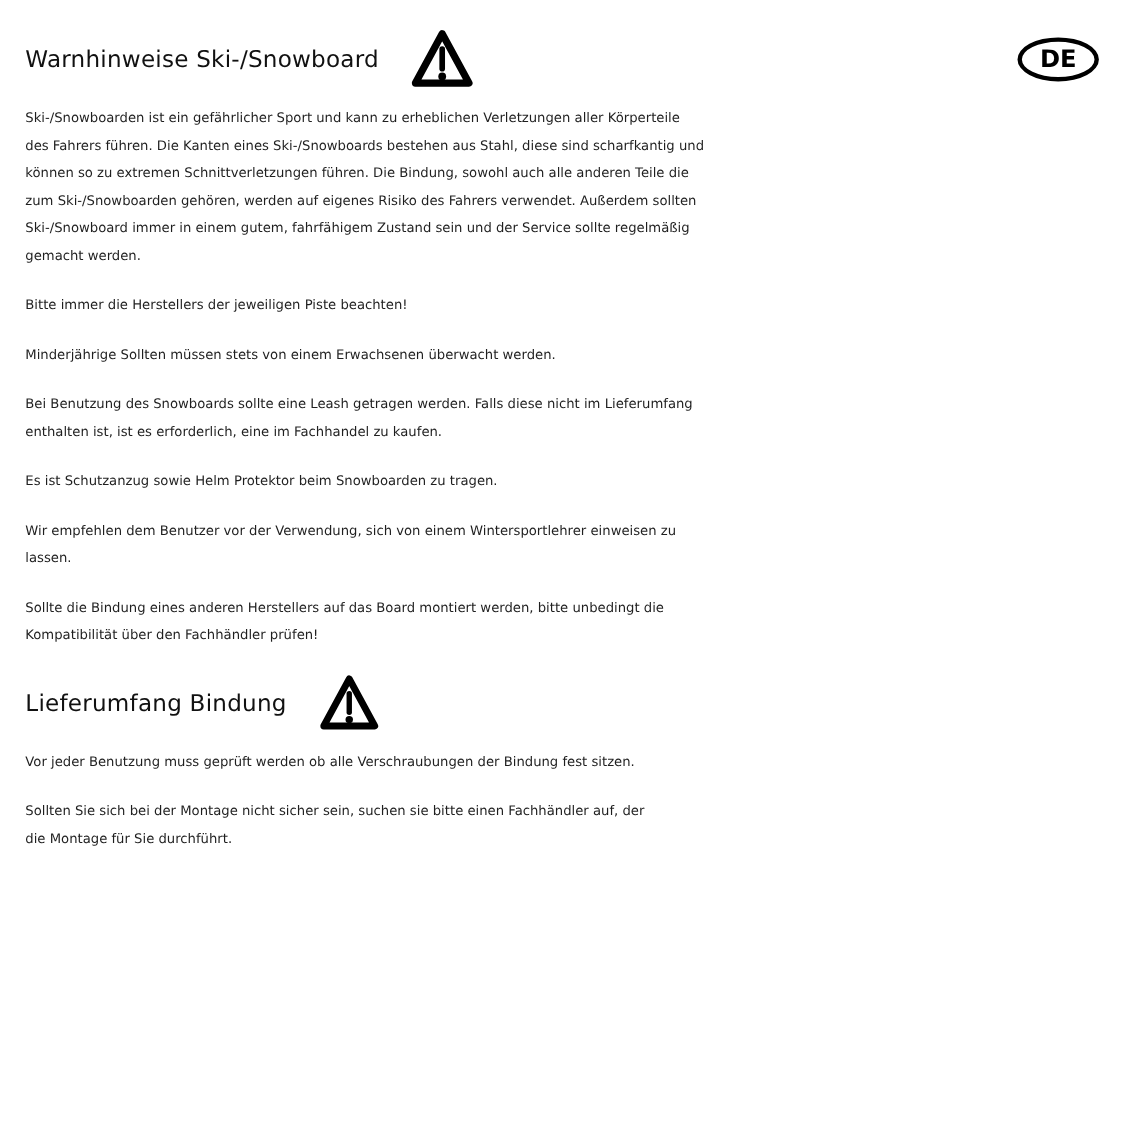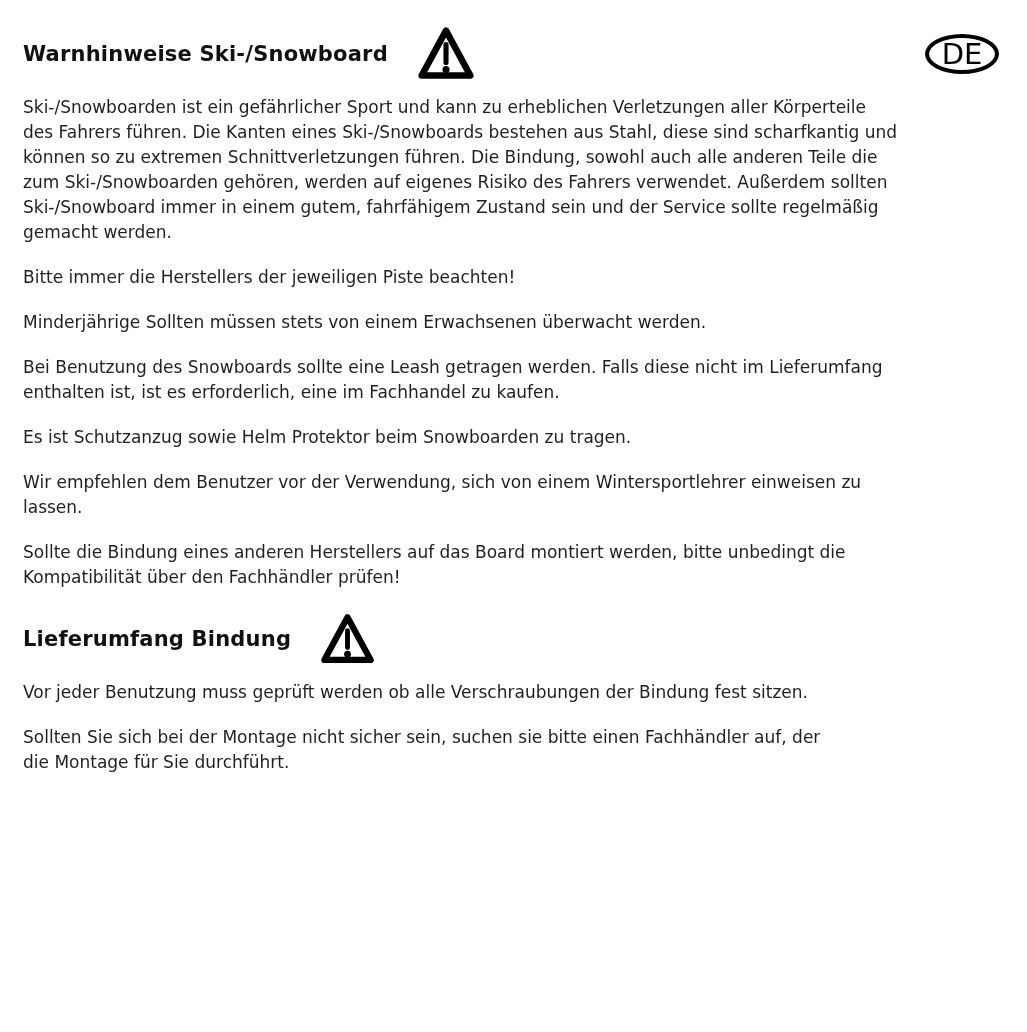--- a/index.html
+++ b/index.html
@@ -19,46 +19,46 @@
   }
   .header-row {
     display: flex;
     align-items: center;
     height: 58px;
   }
   .header-row.first { margin-bottom: 12px; }
   .header-row.second { margin-bottom: 12px; }
   h1, h2 {
     font-size: 21px;
-    font-weight: bold;
+    font-weight: normal;
     color: #111111;
     letter-spacing: 0.2px;
     white-space: nowrap;
   }
   .warn-icon {
     margin-left: 28px;
     flex: 0 0 auto;
     display: block;
   }
   .lang-badge {
     margin-left: auto;
     width: 74px;
     height: 40px;
     border: 4px solid #000000;
     border-radius: 50%;
     display: flex;
     align-items: center;
     justify-content: center;
-    font-size: 29px;
-    font-weight: normal;
+    font-size: 22px;
+    font-weight: bold;
     color: #000000;
     flex: 0 0 auto;
   }
   p.body-text {
-    font-size: 17px;
+    font-size: 12px;
     line-height: 25px;
     margin: 0 0 20px 0;
     white-space: pre-line;
     color: #1f1f1f;
     max-width: 976px;
   }
 </style>
 </head>
 <body>
 

